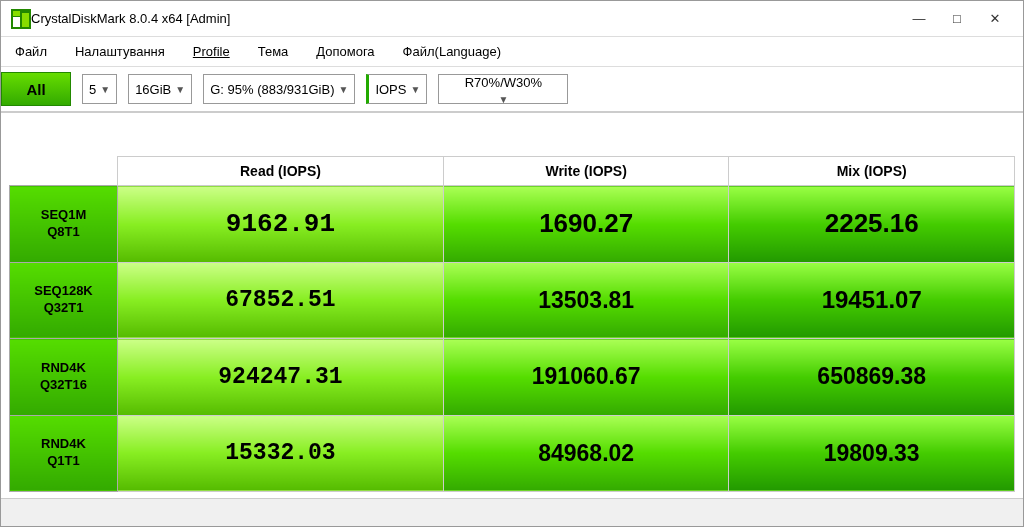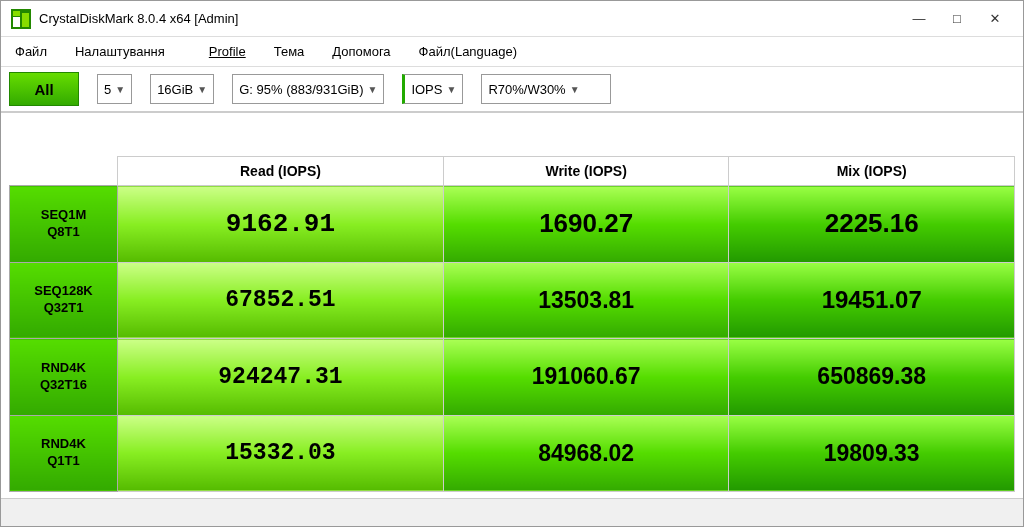--- a/index.html
+++ b/index.html
@@ -26,21 +26,20 @@
       padding: 6px 10px;
       display: flex;
       align-items: center;
       justify-content: space-between;
       border-bottom: 1px solid #ddd;
       height: 36px;
     }
     .title-bar-left {
       display: flex;
       align-items: center;
-      gap: 8px;
     }
     .app-icon {
       width: 20px;
       height: 20px;
     }
     .title-text {
       font-size: 13px;
       color: #000;
       font-weight: normal;
     }
@@ -73,30 +72,30 @@
       gap: 12px;
     }
     .menu-item {
       padding: 3px 8px;
       font-size: 13px;
       cursor: pointer;
       color: #000;
       border: none;
       background: transparent;
     }
-    .menu-item.underlined { text-decoration: underline; margin-left: 16px; }
+    .menu-item.underlined { text-decoration: underline; }
 
     
     .toolbar {
       display: flex;
       align-items: center;
-      padding: 6px 8px;
+      padding: 6px 0;
       background: #fff;
       border-bottom: 2px solid #ccc;
-      gap: 18px;
+      gap: 11px;
       height: 46px;
     }
 
     .btn-all {
       background: linear-gradient(to bottom, #66dd00, #33aa00);
       color: #000;
       font-weight: bold;
       font-size: 15px;
       border: 1px solid #228800;
       padding: 6px 18px;
@@ -252,21 +251,21 @@
     <div class="dropdown">
       <span>G: 95% (883/931GiB)</span>
       <span class="arrow">▼</span>
     </div>
 
     <div class="dropdown" style="border-left: 3px solid #22aa00;">
       <span>IOPS</span>
       <span class="arrow">▼</span>
     </div>
 
-    <div class="dropdown" style="min-width: 130px;">
+    <div class="dropdown" style="min-width: 130px; flex-direction: column;">
       <span>R70%/W30%</span>
       <span class="arrow">▼</span>
     </div>
   </div>
 
   <div class="content">
     <table class="results-table">
       <thead>
         <tr>
           <th class="label-col"></th>

